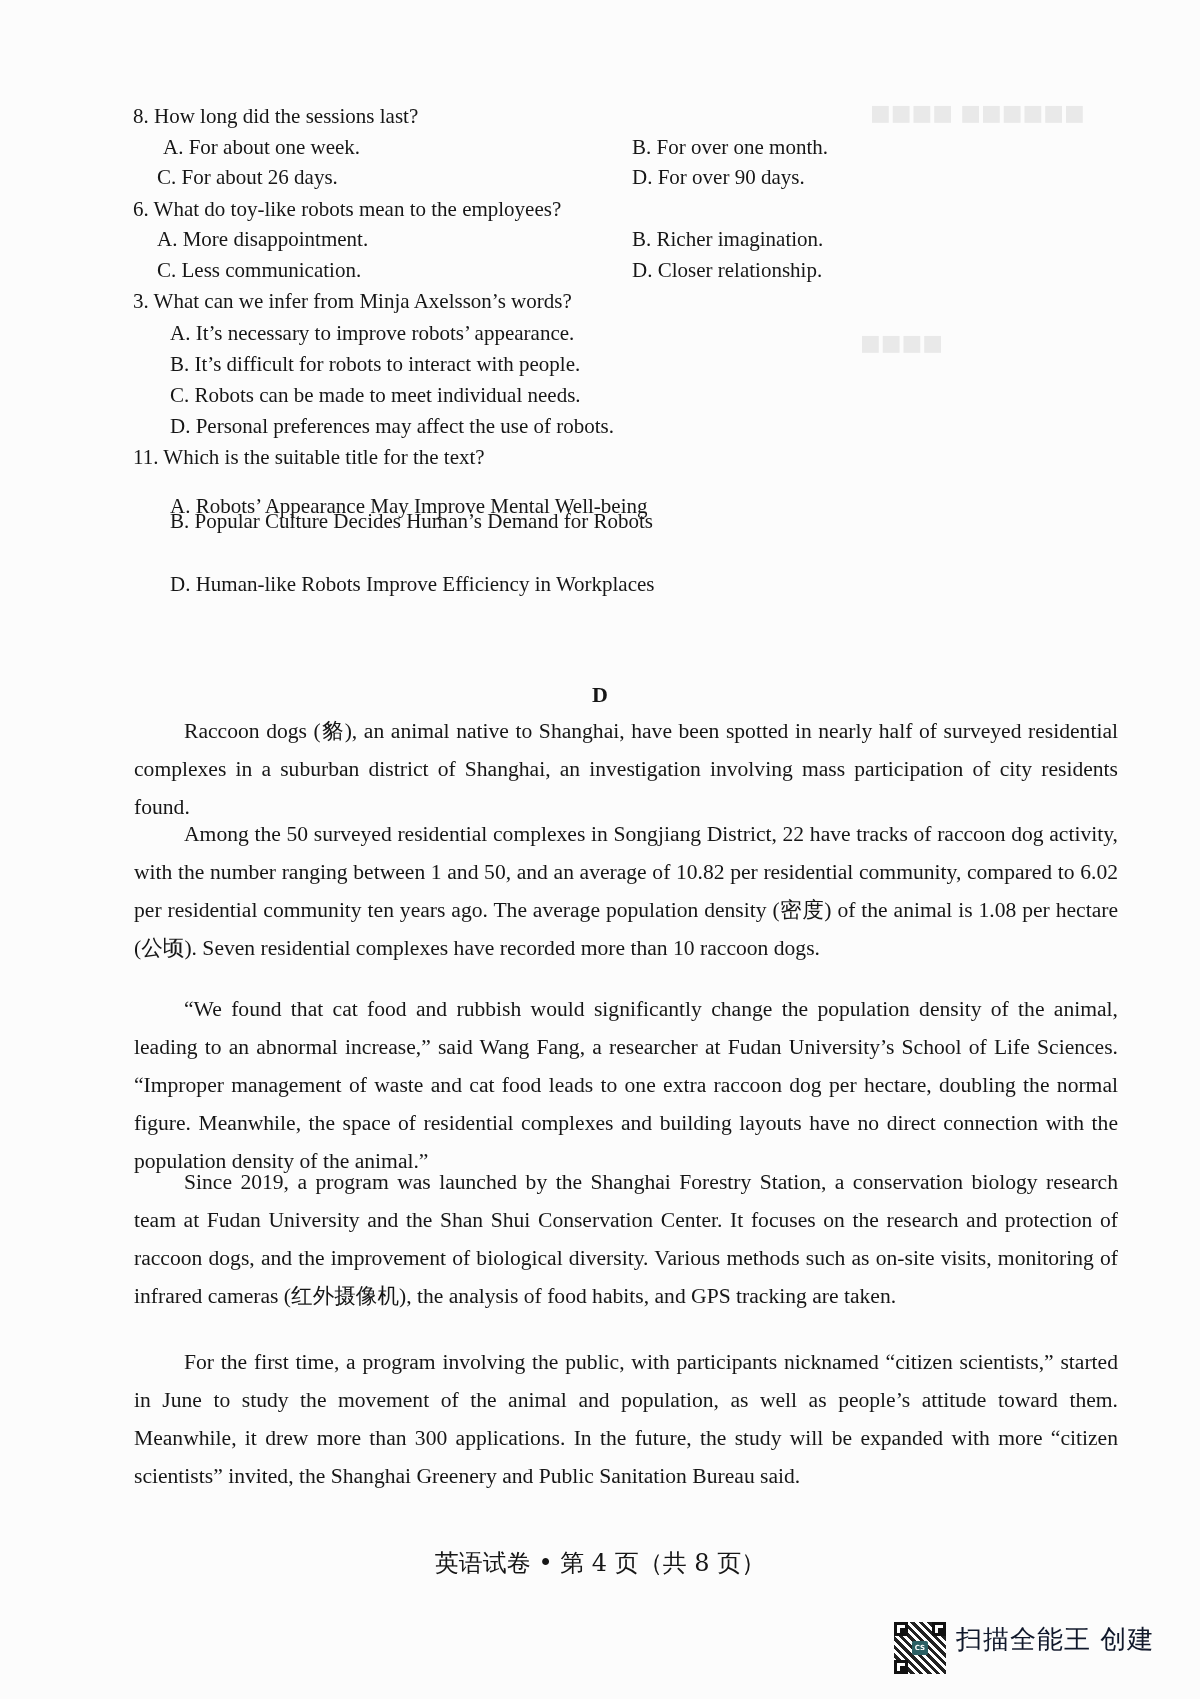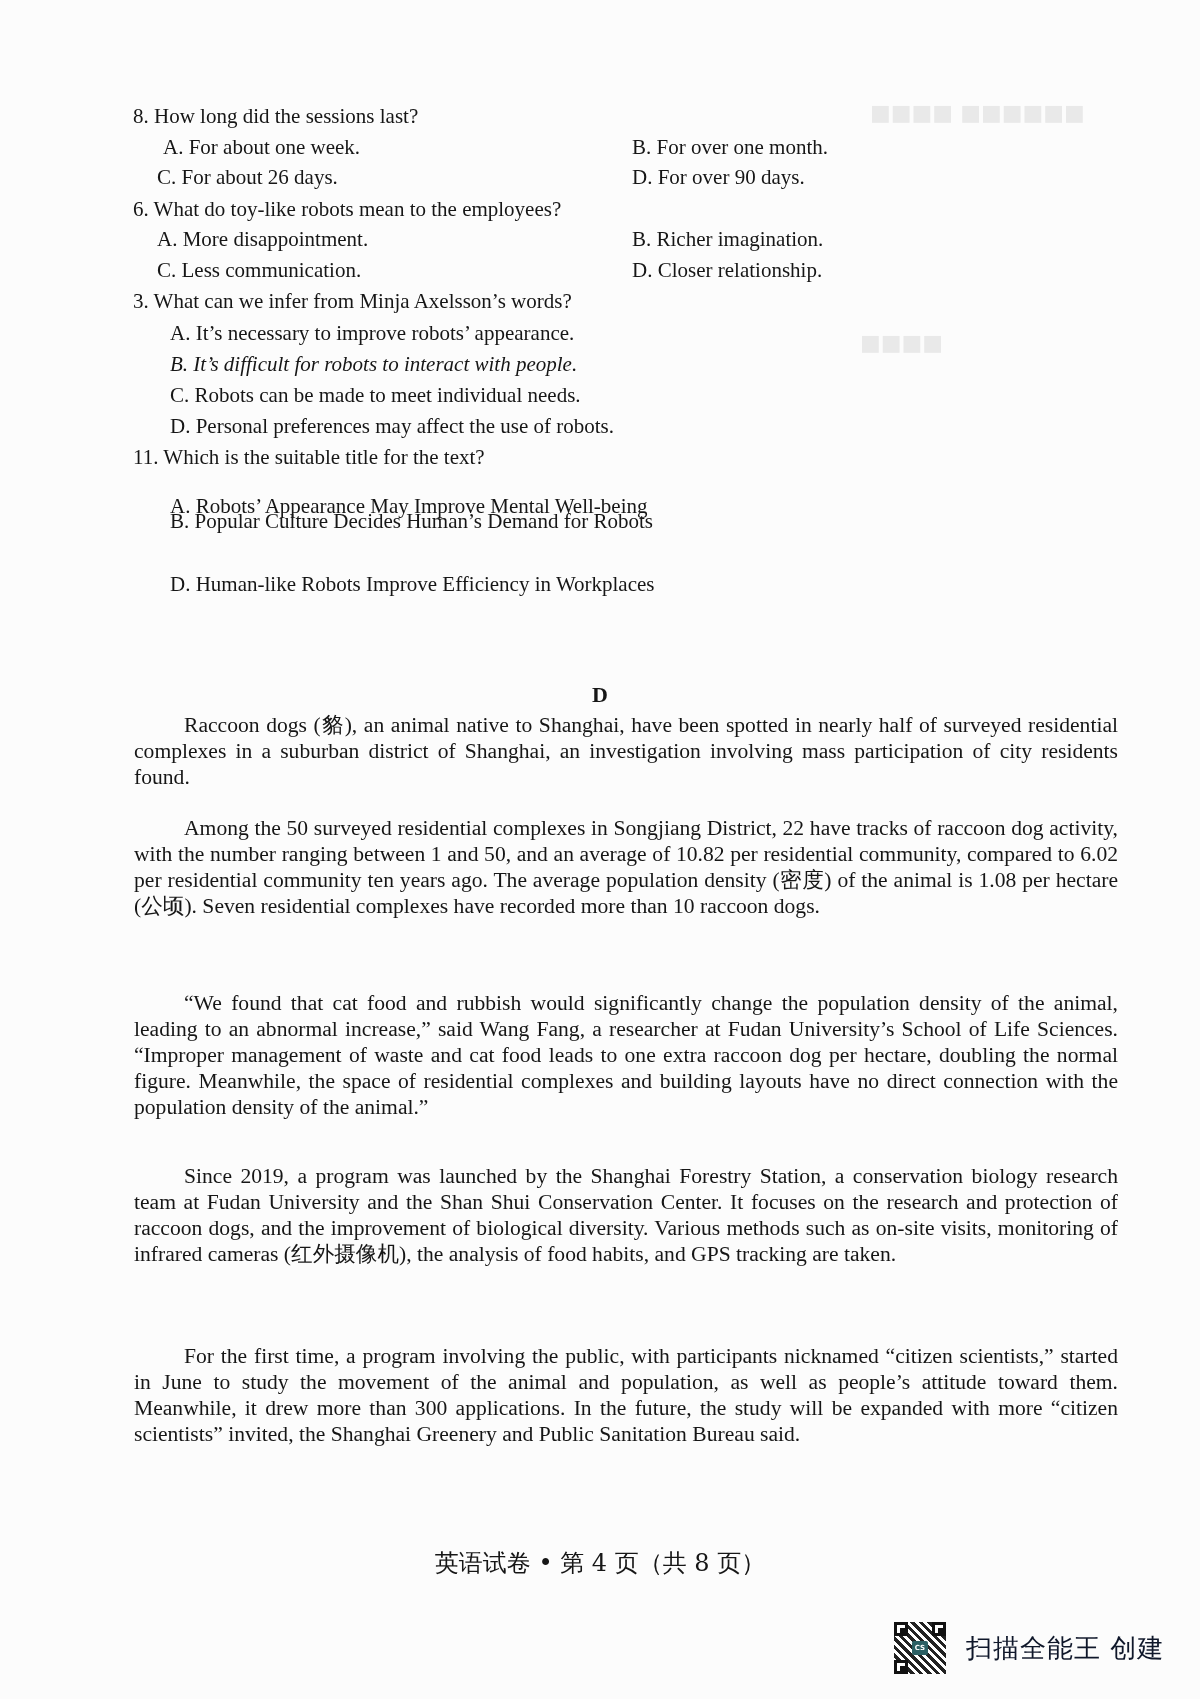--- a/index.html
+++ b/index.html
@@ -8,25 +8,25 @@
     background: #fcfcfc;
     font-family: "Liberation Serif", "DejaVu Serif", serif;
     color: #161616;
   }
   .page { position: absolute; left: 0; top: 0; width: 1200px; height: 1570px; }
   .q { position: absolute; left: 133px; font-size: 21px; line-height: 26px; white-space: nowrap; }
   .opt { position: absolute; font-size: 21px; line-height: 26px; white-space: nowrap; }
   .section-letter { position: absolute; left: 0; width: 1200px; top: 682px; text-align: center; font-weight: bold; font-size: 22px; }
   .para {
     position: absolute; left: 134px; width: 984px;
-    font-size: 21.6px; line-height: 26px; text-align: justify;
+    font-size: 21.6px; line-height: 38px; text-align: justify;
     text-indent: 50px; margin: 0;
   }
   .footer { position: absolute; top: 1547px; left: 0; width: 1200px; text-align: center; font-size: 24px; font-family: "DejaVu Serif", serif; }
-  .watermark { position: absolute; left: 894px; top: 1622px; display: flex; align-items: center; gap: 20px; }
+  .watermark { position: absolute; left: 894px; top: 1622px; display: flex; gap: 10px; }
   .qr { width: 52px; height: 52px; position: relative; background:
       repeating-linear-gradient(45deg,#222 0 3px,#fff 3px 6px),
       #fff; }
   .qr .corner { position: absolute; width: 14px; height: 14px; border: 3px solid #111; background: #fff; box-sizing: border-box; }
   .qr .corner::after { content: ""; position: absolute; left: 3px; top: 3px; width: 5px; height: 5px; background: #111; }
   .qr .cs { position: absolute; left: 18px; top: 19px; width: 16px; height: 14px; background: #2b5f63; color: #fff; font: bold 7px "DejaVu Sans", sans-serif; display: flex; align-items: center; justify-content: center; border-radius: 2px; }
   .wm-text { font-family: "DejaVu Sans", sans-serif; font-size: 26px; color: #0f172a; letter-spacing: 1px; }
   .ghost { position: absolute; color: rgba(150,150,150,0.18); font-family: "DejaVu Sans", sans-serif; font-size: 22px; white-space: nowrap; pointer-events: none; }
 </style>
 </head>
@@ -44,21 +44,21 @@
   <div class="opt" style="left:632px;top:164px;">D. For over 90 days.</div>
 
   <div class="q" style="top:196px;left:133px;">6. What do toy-like robots mean to the employees?</div>
   <div class="opt" style="left:157px;top:226px;">A. More disappointment.</div>
   <div class="opt" style="left:632px;top:226px;">B. Richer imagination.</div>
   <div class="opt" style="left:157px;top:257px;">C. Less communication.</div>
   <div class="opt" style="left:632px;top:257px;">D. Closer relationship.</div>
 
   <div class="q" style="top:288px;left:133px;">3. What can we infer from Minja Axelsson’s words?</div>
   <div class="opt" style="left:170px;top:320px;">A. It’s necessary to improve robots’ appearance.</div>
-  <div class="opt" style="left:170px;top:351px;font-style:italic;">B. It’s difficult for robots to interact with people.</div>
+  <div class="opt" style="left:170px;top:351px;">B. It’s difficult for robots to interact with people.</div>
   <div class="opt" style="left:170px;top:382px;">C. Robots can be made to meet individual needs.</div>
   <div class="opt" style="left:170px;top:413px;">D. Personal preferences may affect the use of robots.</div>
 
   <div class="q" style="top:444px;left:133px;">11. Which is the suitable title for the text?</div>
   <div class="opt" style="left:170px;top:493px;">A. Robots’ Appearance May Improve Mental Well-being</div>
   <div class="opt" style="left:170px;top:508px;">B. Popular Culture Decides Human’s Demand for Robots</div>
   <div class="opt" style="left:170px;top:571px;">D. Human-like Robots Improve Efficiency in Workplaces</div>
 
   <div class="section-letter">D</div>
 

